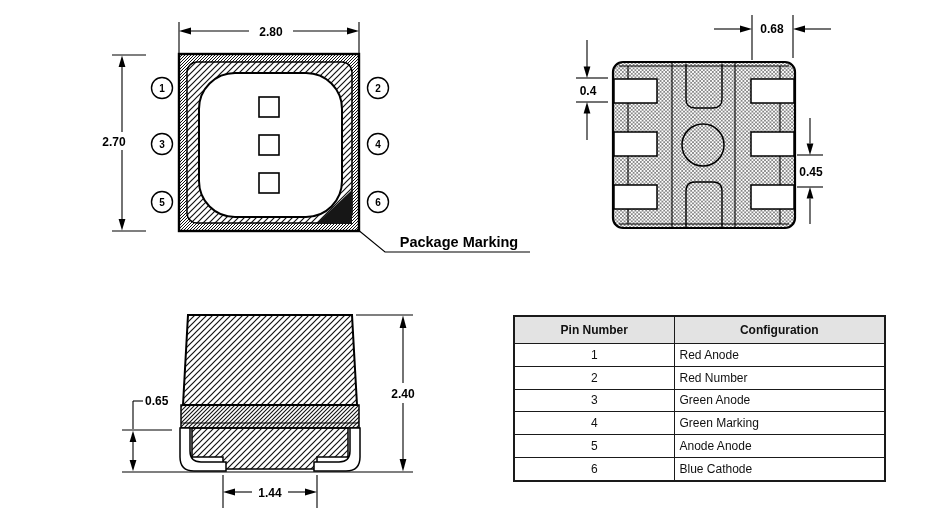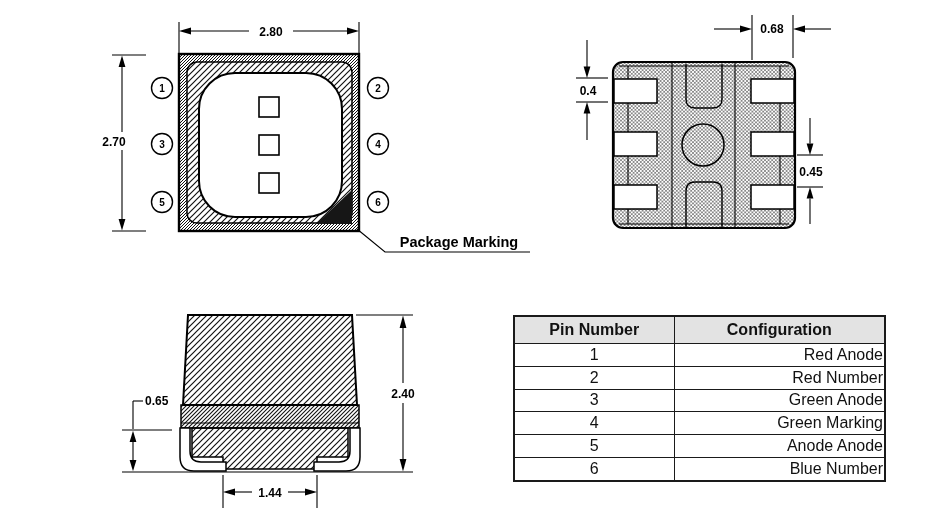--- a/index.html
+++ b/index.html
@@ -9,26 +9,26 @@
   svg text{fill:#000;}
   .dim{font:bold 12px "Liberation Sans",sans-serif;}
   .pinnum{font:bold 10px "Liberation Sans",sans-serif;}
   .callout{font:bold 14.5px "Liberation Sans",sans-serif;}
   .ln{stroke:#000;stroke-width:1.1;fill:none;}
   .tick{stroke:#000;stroke-width:1.1;fill:none;}
   .arr{fill:#000;stroke:none;}
   .outline{stroke:#000;fill:none;}
   
   .pin-table{position:absolute;left:513px;top:315px;width:373px;border-collapse:collapse;
-             border:2px solid #1a1a1a;font-size:16px;color:#111;table-layout:fixed;}
+             border:2px solid #1a1a1a;font-size:12px;color:#111;table-layout:fixed;}
   .pin-table th{background:#e3e3e3;font-weight:bold;text-align:center;height:24px;
                 border:1px solid #1a1a1a;}
   .pin-table td{height:19.8px;border:1px solid #1a1a1a;border-left:1px solid #1a1a1a;}
   .pin-table td.c-pin{text-align:center;}
-  .pin-table td.c-cfg{text-align:right;padding-left:5px;}
+  .pin-table td.c-cfg{text-align:left;padding-left:5px;}
   .col-pin{width:160px;}
 </style>
 </head>
 <body>
 
 <div class="stage">
 
 <svg width="926" height="532" viewBox="0 0 926 532">
   <defs>
     <pattern id="h6" width="6" height="6" patternUnits="userSpaceOnUse">
@@ -225,18 +225,18 @@
     <tr>
       <td class="c-pin">4</td>
       <td class="c-cfg">Green Marking</td>
     </tr>
     <tr>
       <td class="c-pin">5</td>
       <td class="c-cfg">Anode Anode</td>
     </tr>
     <tr>
       <td class="c-pin">6</td>
-      <td class="c-cfg">Blue Number</td>
+      <td class="c-cfg">Blue Cathode</td>
     </tr>
   </tbody>
 </table>
 
 </div>
 
 </body></html>

